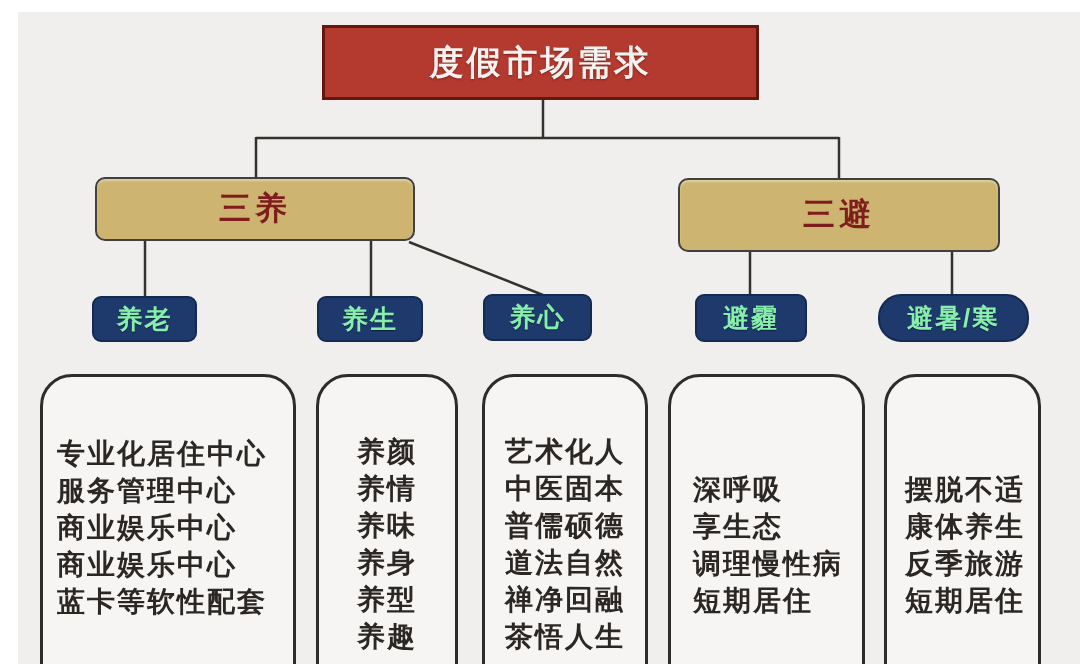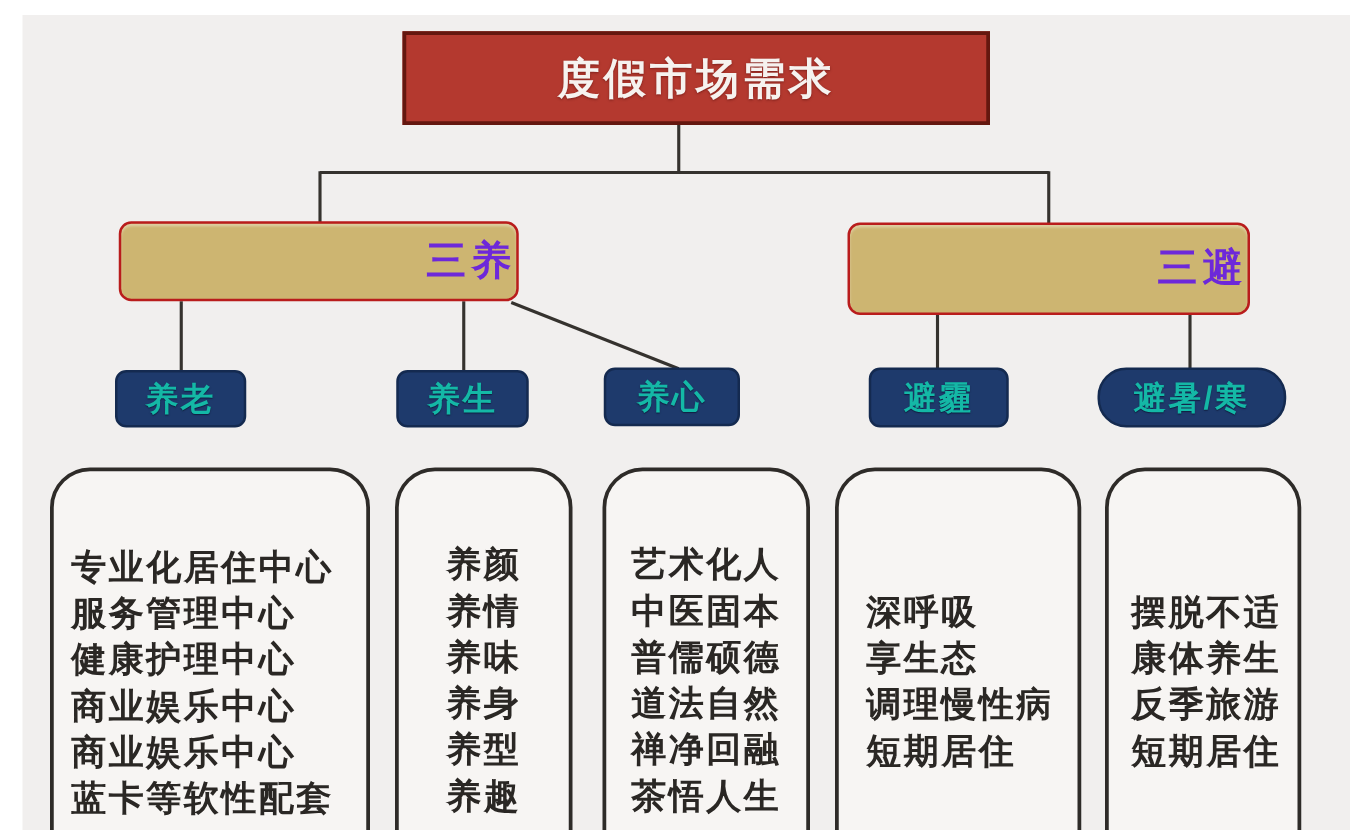--- a/index.html
+++ b/index.html
@@ -26,45 +26,44 @@
   }
   .node{
     position:absolute;
     display:flex;
     align-items:center;
     justify-content:center;
     box-sizing:border-box;
     font-weight:bold;
   }
   .root-node{
-    left:322px; top:25px; width:470px; height:75px;
+    left:322px; top:25px; width:437px; height:75px;
     background:#b4392f;
     border:3px solid #64170f;
     color:#f6f2ef;
     font-size:34px;
     letter-spacing:3px;
     text-shadow:0 1px 2px rgba(60,0,0,.45);
   }
   .branch-node{
     background:#cdb571;
-    border:2px solid #b91c1c;
+    border:2px solid #404040;
     border-radius:10px;
-    color:#6d28d9;
+    color:#7f1d1d;
     font-size:32px;
     letter-spacing:4px;
     box-shadow:inset 0 2px 2px rgba(255,255,255,.35);
-    justify-content:flex-end;
   }
   .branch-yang{ left:95px;  top:177px; width:320px; height:64px; }
   .branch-bi{   left:678px; top:178px; width:322px; height:74px; }
   .leaf-node{
     background:#1e3a6c;
     border:2px solid #142a50;
     border-radius:9px;
-    color:#14b8a6;
+    color:#86efac;
     font-size:26px;
     letter-spacing:2px;
     text-shadow:0 1px 1px rgba(0,0,20,.5);
   }
   .leaf-yanglao{ left:92px;  top:296px; width:105px; height:46px; }
   .leaf-yangsheng{ left:317px; top:296px; width:106px; height:46px; }
   .leaf-yangxin{ left:483px; top:294px; width:109px; height:47px; }
   .leaf-bimai{   left:695px; top:294px; width:112px; height:48px; }
   .leaf-bishu{   left:878px; top:294px; width:151px; height:48px;border-radius:23px; }
   .list-box{
@@ -131,21 +130,20 @@
   <div class="node leaf-node leaf-bimai">
     <span>避霾</span>
   </div>
   <div class="node leaf-node leaf-bishu">
     <span>避暑/寒</span>
   </div>
 
   <div class="list-box list-1">
     <div class="list-item">专业化居住中心</div>
     <div class="list-item">服务管理中心</div>
-    <div class="list-item">健康护理中心</div>
     <div class="list-item">商业娱乐中心</div>
     <div class="list-item">商业娱乐中心</div>
     <div class="list-item">蓝卡等软性配套</div>
   </div>
 
   <div class="list-box list-2">
     <div class="list-item">养颜</div>
     <div class="list-item">养情</div>
     <div class="list-item">养味</div>
     <div class="list-item">养身</div>

